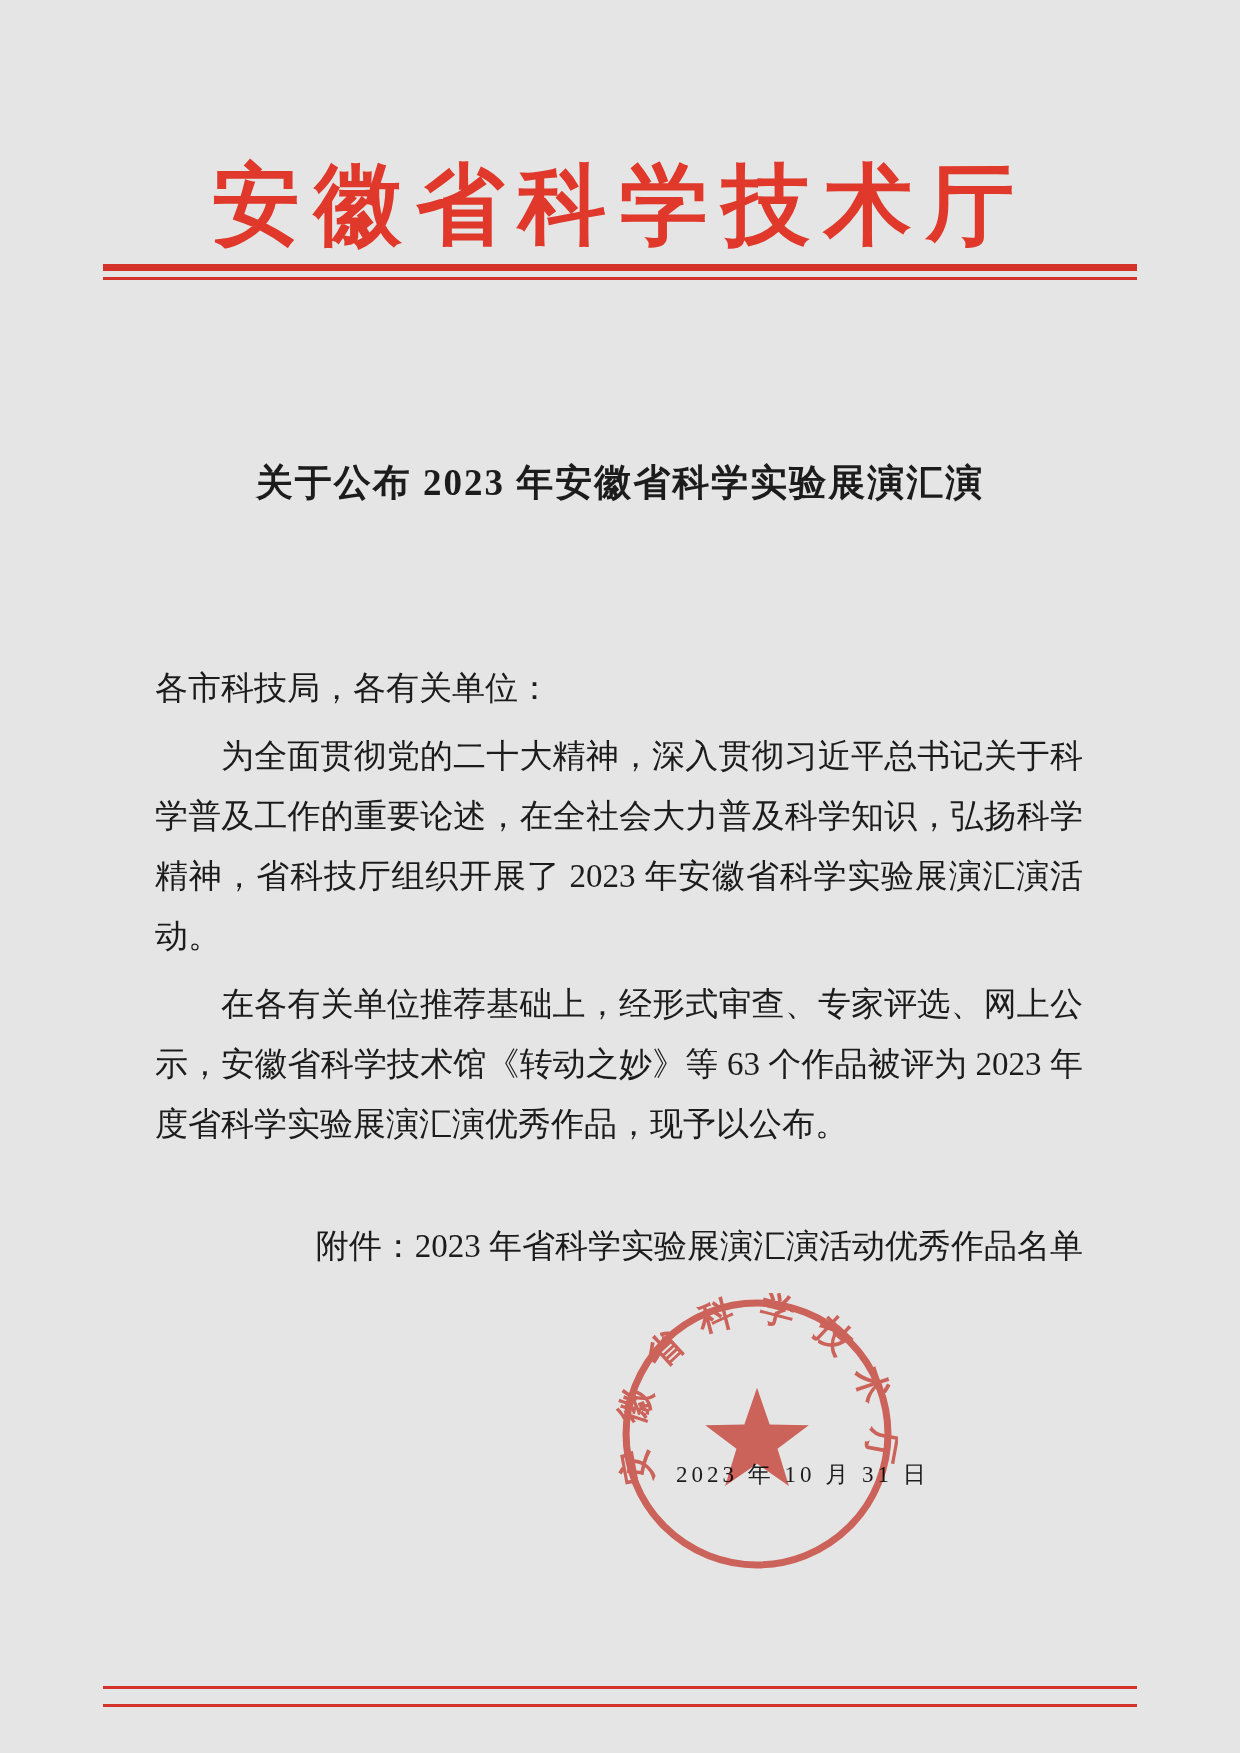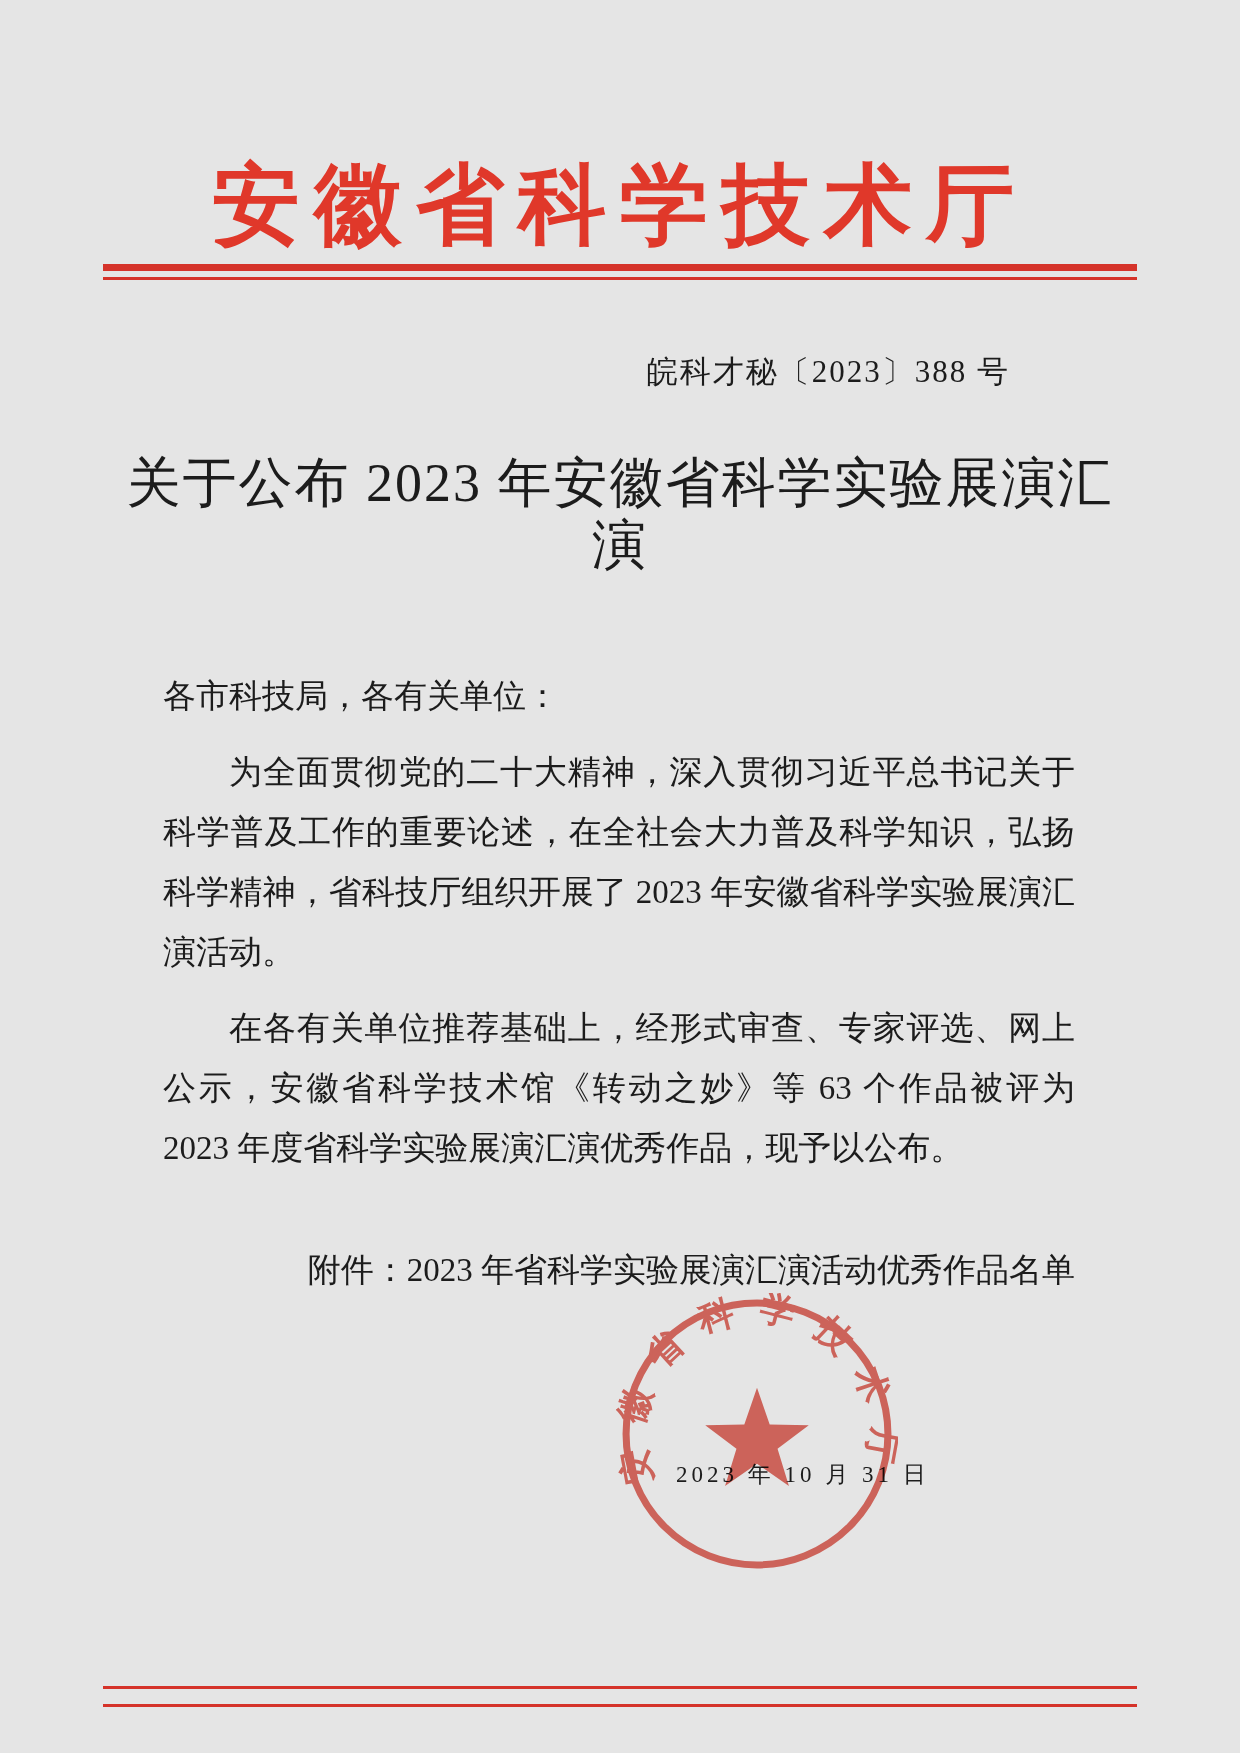--- a/index.html
+++ b/index.html
@@ -30,29 +30,29 @@
   .rule-thin{top:277px;height:3px;}
   .doc-number{
     position:absolute;top:352px;right:230px;
     font-size:31px;line-height:40px;
     letter-spacing:2px;
     white-space:nowrap;
   }
   .doc-title{
     position:absolute;top:452px;left:105px;width:1030px;
     text-align:center;
-    font-size:54px;font-weight:400;line-height:62px;
+    font-size:37px;font-weight:700;line-height:62px;
     letter-spacing:2px;
   }
   .body-text{
     position:absolute;top:650px;left:147px;width:944px;
     font-size:33px;line-height:60px;
     text-align:justify;
   }
-  .body-text p{margin:16px;}
+  .body-text p{margin:8px;}
   .body-text p.para{text-indent:2em;}
   .body-text p.attachment{text-indent:2em;margin-top:62px;text-align:right;}
   .issue-date{
     position:absolute;top:1453px;left:676px;
     font-size:23px;line-height:44px;
     letter-spacing:4px;
     white-space:nowrap;
     z-index:1;
   }
   .seal{
@@ -75,21 +75,20 @@
 </head>
 <body>
 
 <div class="page">
 
   <div class="letterhead">安徽省科学技术厅</div>
 
   <div class="rule rule-thick"></div>
   <div class="rule rule-thin"></div>
 
-  <div class="doc-number">皖科才秘〔2023〕388 号</div>
 
   <div class="doc-title">
     <div>关于公布 2023 年安徽省科学实验展演汇演</div>
   </div>
 
   <div class="body-text">
     <p class="salutation">各市科技局，各有关单位：</p>
     <p class="para">为全面贯彻党的二十大精神，深入贯彻习近平总书记关于科学普及工作的重要论述，在全社会大力普及科学知识，弘扬科学精神，省科技厅组织开展了 2023 年安徽省科学实验展演汇演活动。</p>
     <p class="para">在各有关单位推荐基础上，经形式审查、专家评选、网上公示，安徽省科学技术馆《转动之妙》等 63 个作品被评为 2023 年度省科学实验展演汇演优秀作品，现予以公布。</p>
     <p class="attachment">附件：2023 年省科学实验展演汇演活动优秀作品名单</p>

